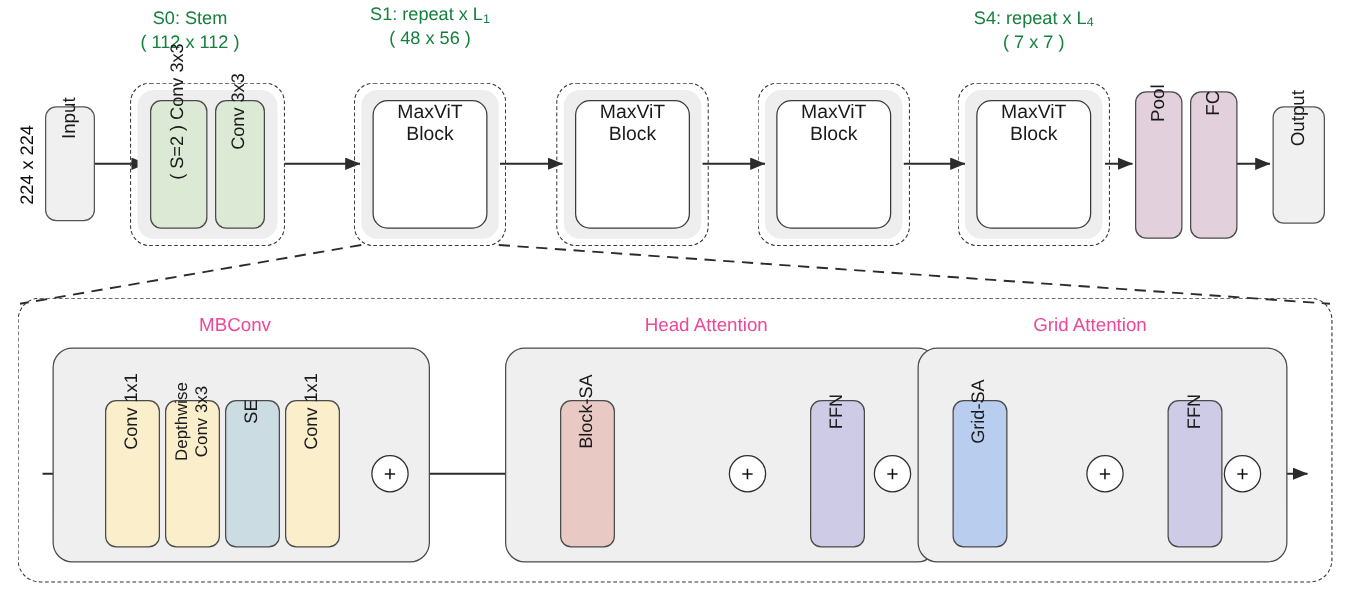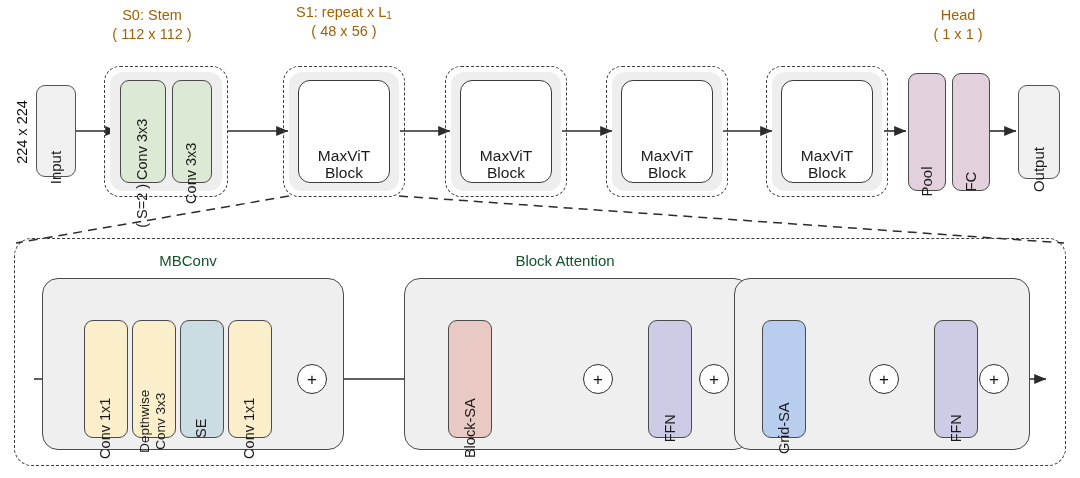--- a/index.html
+++ b/index.html
@@ -22,21 +22,21 @@
     width:1080px;
     height:478px;
     pointer-events:none;
   }
 
   
   .node{
     position:absolute;
     box-sizing:border-box;
     display:flex;
-    align-items:flex-end;
+    align-items:flex-start;
     justify-content:center;
     border:1.4px solid #4a4a4a;
     border-radius:9px;
     background:#f0f0f0;
   }
   .node .lbl{
     display:block;
     text-align:center;
     line-height:1.14;
     white-space:nowrap;
@@ -72,21 +72,21 @@
     border-radius:13px;
     background:#eeeeee;
   }
 
   
   .stage-cap{
     position:absolute;
     text-align:center;
     font-size:14.5px;
     line-height:1.32;
-    color:#a16207;
+    color:#15803d;
     white-space:nowrap;
   }
   .stage-cap sub{
     font-size:10px;
     vertical-align:baseline;
     position:relative;
     top:2px;
   }
 
   
@@ -113,21 +113,21 @@
     position:absolute;
     box-sizing:border-box;
     border:1.4px solid #4a4a4a;
     border-radius:16px;
     background:#efefef;
   }
   .sect-cap{
     position:absolute;
     text-align:center;
     font-size:15px;
-    color:#14532d;
+    color:#ec4899;
     white-space:nowrap;
   }
 
   
   .plus{
     position:absolute;
     box-sizing:border-box;
     width:30px; height:30px;
     border:1.5px solid #2e2e2e;
     border-radius:50%;
@@ -239,33 +239,33 @@
 
   <div class="stage-dash" style="left:606px; top:66px; width:122px; height:131px;"></div>
   <div class="stage-fill" style="left:612px; top:72px; width:110px; height:119px;"></div>
   <div class="node c-white" style="left:621px; top:80px; width:92px; height:103px; border-radius:12px;">
     <span class="lbl" style="font-size:15.5px;">
       <span>MaxViT</span><br>
       <span>Block</span>
     </span>
   </div>
 
+  <div class="stage-cap" style="left:737px; top:6px; width:180px;">
+    <span>S4: repeat x L</span><sub>4</sub><br>
+    <span>( 7 x 7 )</span>
+  </div>
   <div class="stage-dash" style="left:766px; top:66px; width:122px; height:131px;"></div>
   <div class="stage-fill" style="left:772px; top:72px; width:110px; height:119px;"></div>
   <div class="node c-white" style="left:781px; top:80px; width:92px; height:103px; border-radius:12px;">
     <span class="lbl" style="font-size:15.5px;">
       <span>MaxViT</span><br>
       <span>Block</span>
     </span>
   </div>
 
-  <div class="stage-cap" style="left:878px; top:6px; width:160px;">
-    <span>Head</span><br>
-    <span>( 1 x 1 )</span>
-  </div>
   <div class="node c-mauve vert" style="left:908px; top:73px; width:38px; height:118px;">
     <span class="lbl" style="font-size:15px;">Pool</span>
   </div>
   <div class="node c-mauve vert" style="left:952px; top:73px; width:38px; height:118px;">
     <span class="lbl" style="font-size:15px;">FC</span>
   </div>
   <div class="node c-grey vert" style="left:1018px; top:85px; width:42px; height:94px;">
     <span class="lbl" style="font-size:15px;">Output</span>
   </div>
 
@@ -284,32 +284,33 @@
     </span>
   </div>
   <div class="node c-steel vert" style="left:180px; top:320px; width:44px; height:118px;">
     <span class="lbl" style="font-size:14.5px;">SE</span>
   </div>
   <div class="node c-cream vert" style="left:228px; top:320px; width:44px; height:118px;">
     <span class="lbl" style="font-size:14.5px;">Conv 1x1</span>
   </div>
   <div class="plus" style="left:297px; top:364px;">+</div>
 
-  <div class="sect-cap" style="left:455px; top:252px; width:220px;">Block Attention</div>
+  <div class="sect-cap" style="left:455px; top:252px; width:220px;">Head Attention</div>
   <div class="sect-panel" style="left:404px; top:278px; width:346px; height:172px;"></div>
 
   <div class="node c-salmon vert" style="left:448px; top:320px; width:44px; height:118px;">
     <span class="lbl" style="font-size:14.5px;">Block-SA</span>
   </div>
   <div class="plus" style="left:583px; top:364px;">+</div>
   <div class="node c-lav vert" style="left:648px; top:320px; width:44px; height:118px;">
     <span class="lbl" style="font-size:14.5px;">FFN</span>
   </div>
   <div class="plus" style="left:699px; top:364px;">+</div>
 
+  <div class="sect-cap" style="left:762px; top:252px; width:220px;">Grid Attention</div>
   <div class="sect-panel" style="left:734px; top:278px; width:296px; height:172px;"></div>
 
   <div class="node c-blue vert" style="left:762px; top:320px; width:44px; height:118px;">
     <span class="lbl" style="font-size:14.5px;">Grid-SA</span>
   </div>
   <div class="plus" style="left:869px; top:364px;">+</div>
   <div class="node c-lav vert" style="left:934px; top:320px; width:44px; height:118px;">
     <span class="lbl" style="font-size:14.5px;">FFN</span>
   </div>
   <div class="plus" style="left:979px; top:364px;">+</div>

